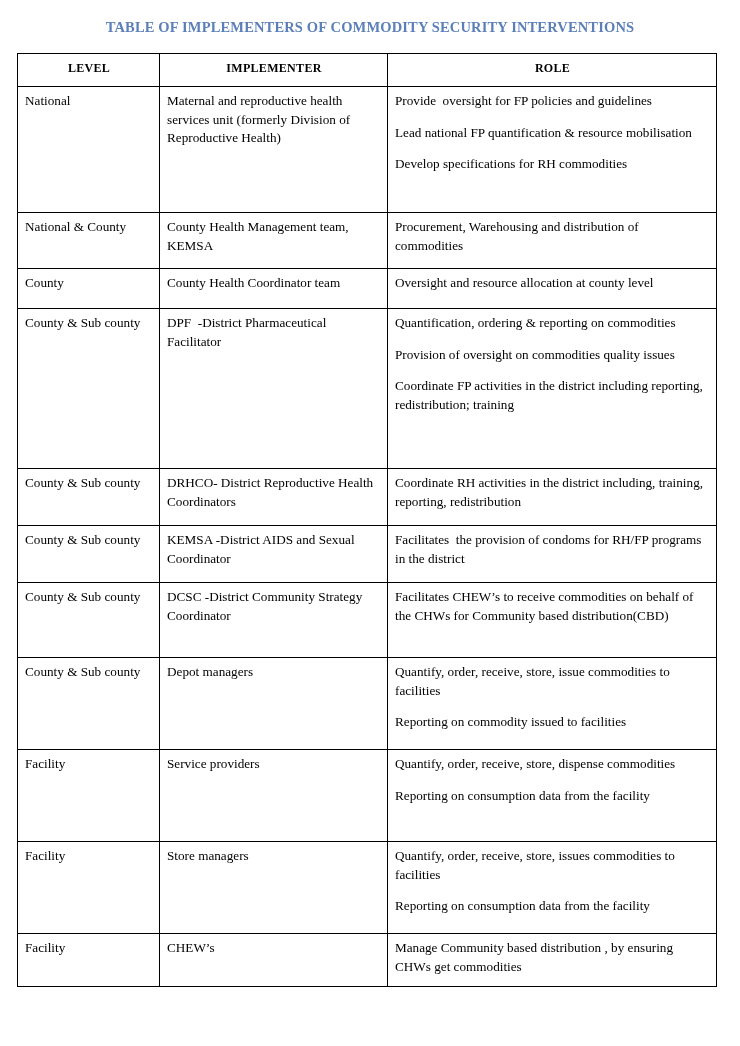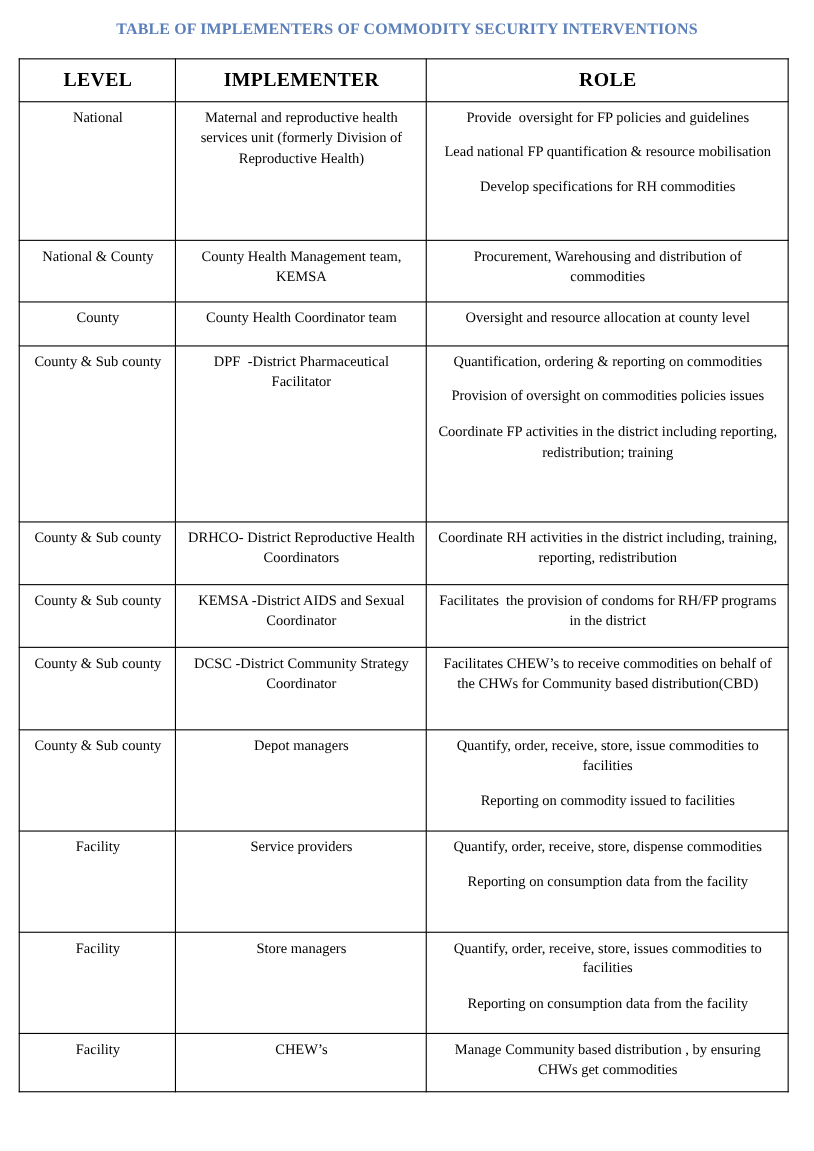--- a/index.html
+++ b/index.html
@@ -45,26 +45,26 @@
     width: 699px;
   }
   table.impl-table td,
   table.impl-table th {
     border: 1.2px solid #000000;
     vertical-align: top;
     padding: 5px 6px 5px 7px;
     font-size: 13.2px;
     line-height: 1.42;
     font-weight: normal;
-    text-align: center;
+    text-align: left;
   }
   table.impl-table thead th {
     text-align: center;
     font-weight: bold;
-    font-size: 18px;
+    font-size: 12px;
     letter-spacing: 0.3px;
     padding-top: 6px;
     padding-bottom: 6px;
     height: 20px;
   }
   col.c-level   { width: 142px; }
   col.c-impl    { width: 228px; }
   col.c-role    { width: 329px; }
 
   .cell-para {
@@ -121,21 +121,21 @@
             <td><span class="cell-text">County Health Coordinator team</span></td>
             <td>
               <div class="cell-para">Oversight and resource allocation at county level</div>
             </td>
           </tr>
           <tr style="height: 160px;">
             <td><span class="cell-text">County &amp; Sub county</span></td>
             <td><span class="cell-text">DPF  -District Pharmaceutical Facilitator</span></td>
             <td>
               <div class="cell-para">Quantification, ordering &amp; reporting on commodities</div>
-              <div class="cell-para">Provision of oversight on commodities policies issues</div>
+              <div class="cell-para">Provision of oversight on commodities quality issues</div>
               <div class="cell-para">Coordinate FP activities in the district including reporting, redistribution; training</div>
             </td>
           </tr>
           <tr style="height: 57px;">
             <td><span class="cell-text">County &amp; Sub county</span></td>
             <td><span class="cell-text">DRHCO- District Reproductive Health Coordinators</span></td>
             <td>
               <div class="cell-para">Coordinate RH activities in the district including, training, reporting, redistribution</div>
             </td>
           </tr>

